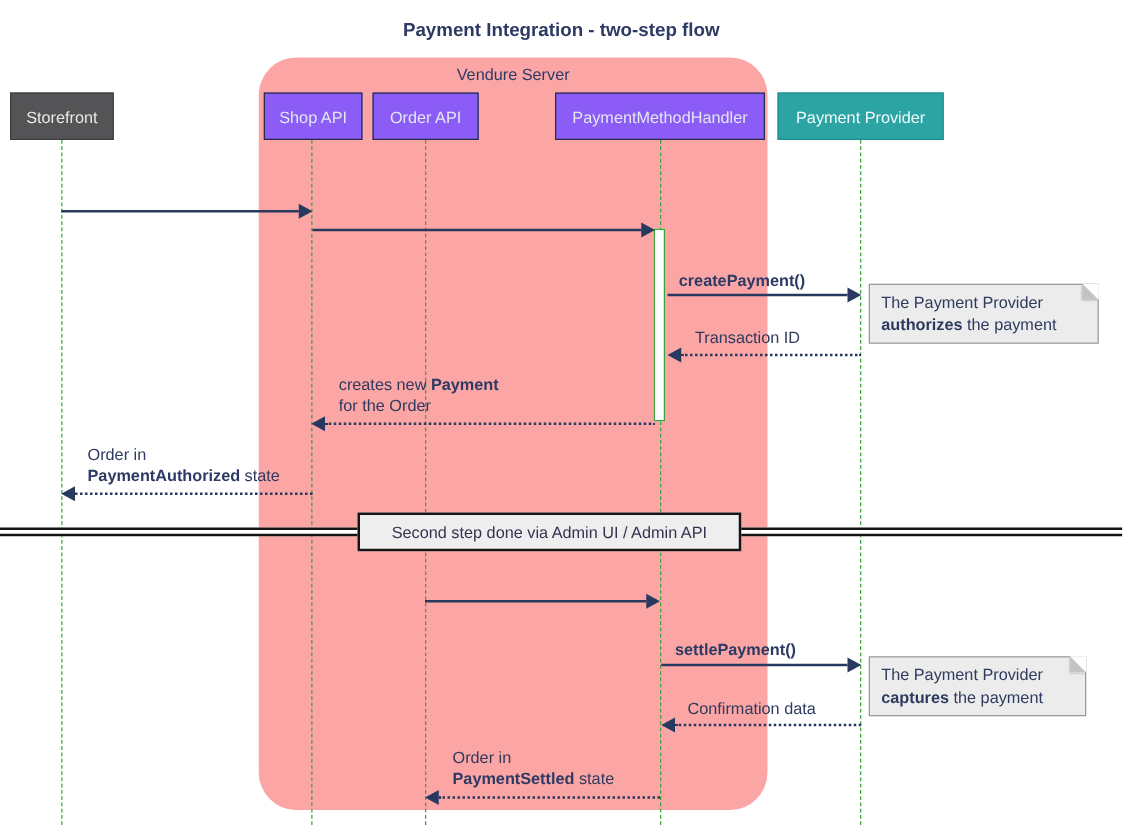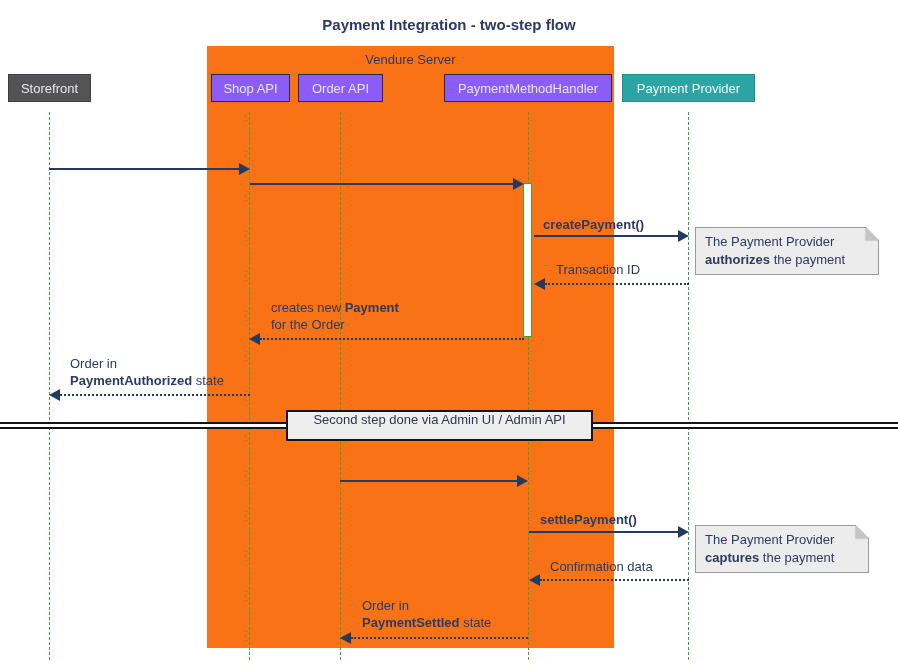--- a/index.html
+++ b/index.html
@@ -6,31 +6,31 @@
   #stage{
     position:relative;width:898px;height:665px;background:#ffffff;overflow:hidden;
     font-family:"Liberation Sans","DejaVu Sans",sans-serif;color:#2e3a5e;
   }
   .title{
     position:absolute;left:0;top:16px;width:898px;text-align:center;
     font-size:15px;font-weight:bold;color:#2c3a64;
   }
   .server-group{
     position:absolute;left:207px;top:46px;width:407px;height:602px;
-    background:#f97316;z-index:0;
+    background:#fca5a5;z-index:0;border-radius:30px;
   }
   .server-group .group-label{
     margin-top:6px;text-align:center;font-size:13px;color:#2c3a64;
   }
   .lifeline{
     position:absolute;width:0;top:112px;height:548px;
     border-left:1px dashed #3aa43a;z-index:1;
   }
   .participant{
-    position:absolute;top:74px;height:28px;display:flex;align-items:center;justify-content:center;
+    position:absolute;top:74px;height:38px;display:flex;align-items:center;justify-content:center;
     font-size:13px;z-index:3;box-sizing:border-box;text-align:center;
   }
   .p-gray{background:#545456;color:#e9e9e9;border:1px solid #3e3e40;}
   .p-navy{background:#8b5cf6;color:#e3e7f0;border:1px solid #232c49;}
   .p-teal{background:#2ca4a4;color:#f4fbfb;border:1px solid #1f8f8f;text-align:right;}
   .activation{
     position:absolute;left:523px;top:183px;width:9px;height:154px;
     background:#ffffff;border:1px solid #3aa43a;z-index:2;box-sizing:border-box;
   }
   .arrow{position:absolute;height:0;border-top:2px solid #28395f;z-index:3;}
@@ -51,21 +51,21 @@
     position:absolute;top:-1px;right:-1px;width:0;height:0;border-style:solid;
     border-width:0 13px 13px 0;border-color:#ffffff #ffffff #c4c4c4 transparent;
     box-shadow:-1px 1px 1px rgba(0,0,0,0.12);
   }
   .divider-rule{
     position:absolute;left:0;top:422px;width:898px;height:3px;background:#ffffff;
     border-top:2px solid #151515;border-bottom:2px solid #151515;z-index:2;
   }
   .divider-box{
     position:absolute;left:286px;top:410px;width:307px;height:31px;box-sizing:border-box;
-    background:#eeeeef;border:2px solid #151515;display:flex;align-items:flex-start;justify-content:center;
+    background:#eeeeef;border:2px solid #151515;display:flex;align-items:center;justify-content:center;
     font-size:13px;color:#33334f;z-index:4;
   }
 </style>
 </head>
 <body>
 
 <div id="stage">
 
   <div class="title">Payment Integration - two-step flow</div>
 

